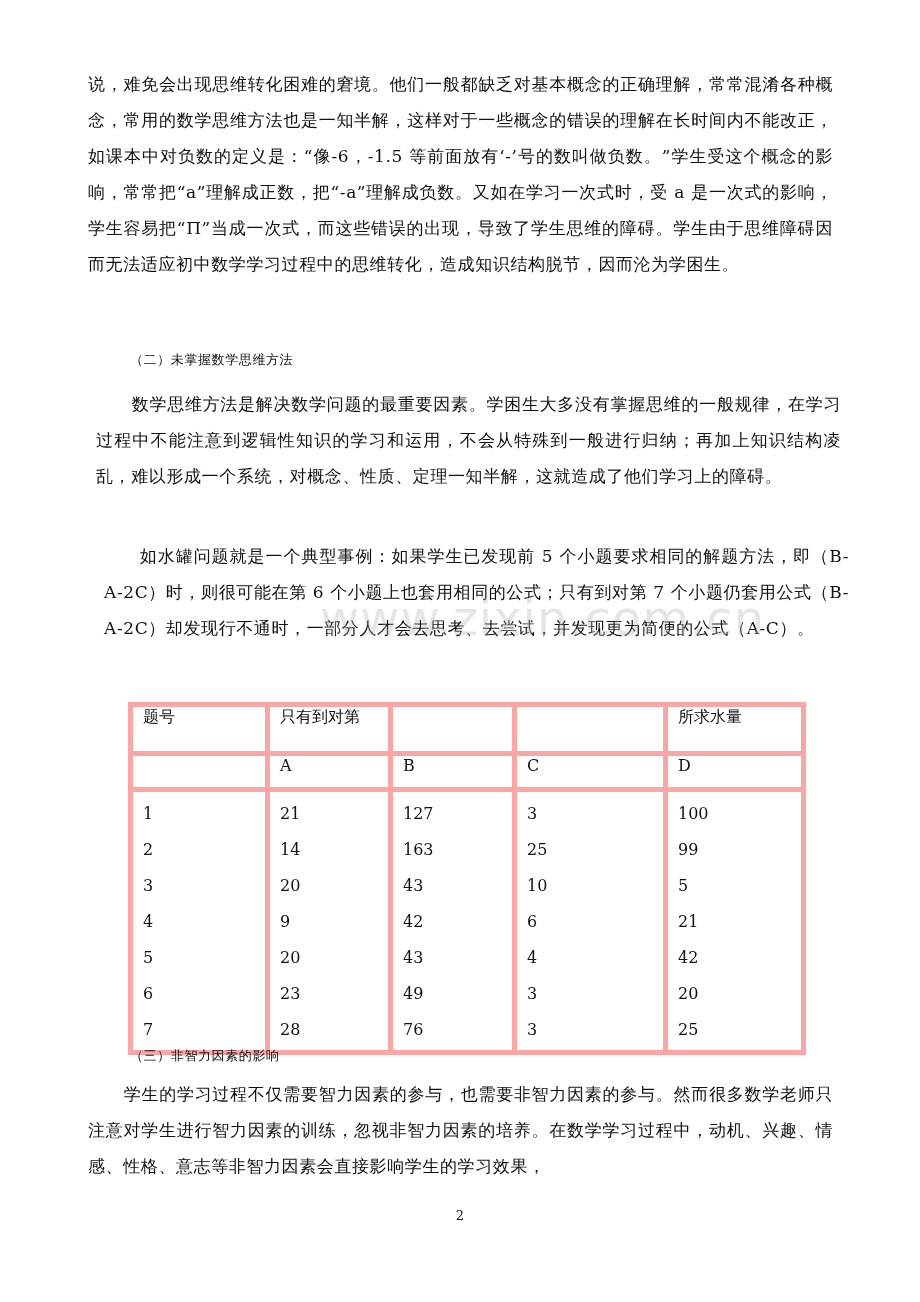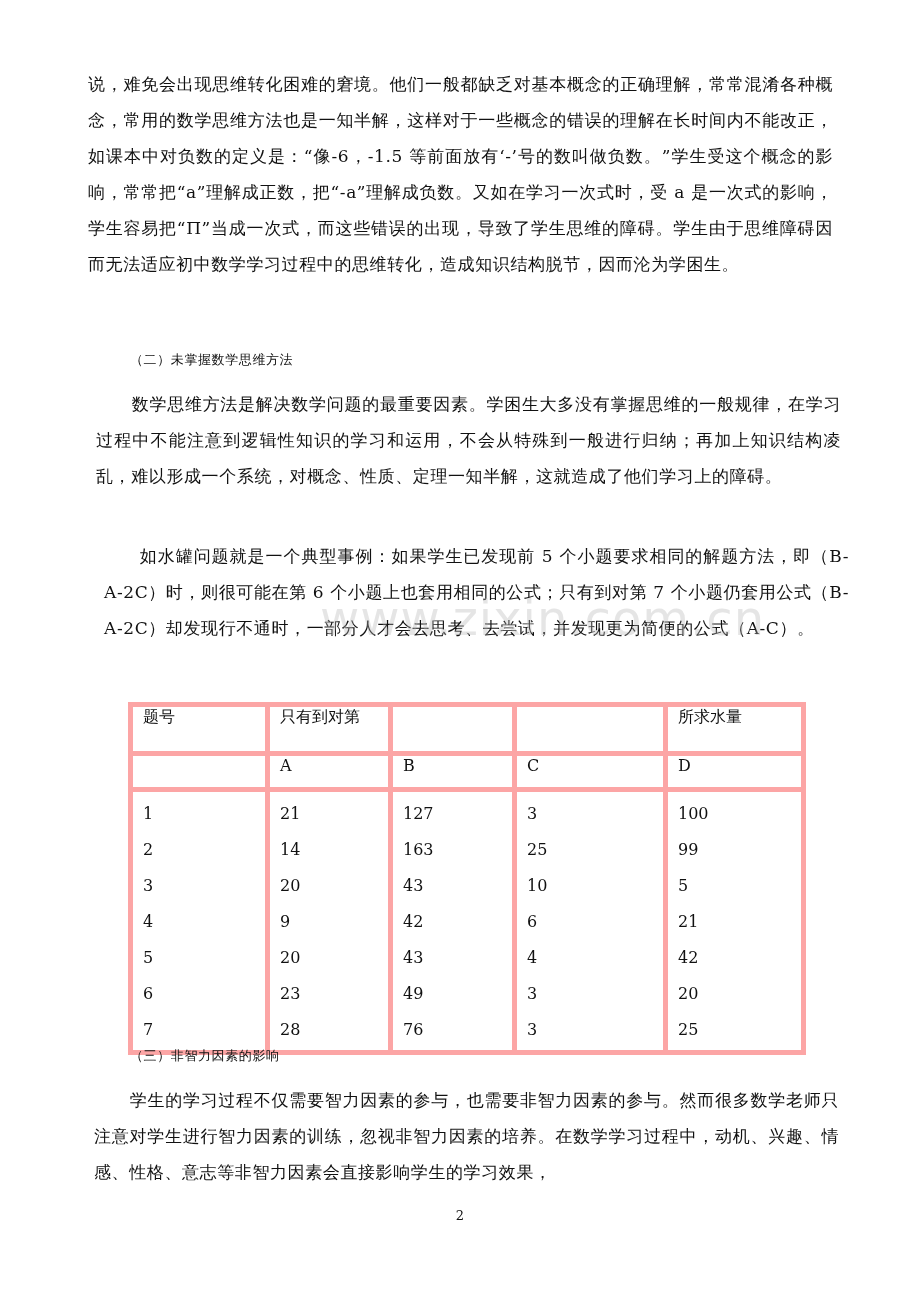--- a/index.html
+++ b/index.html
@@ -154,17 +154,17 @@
         <div>42</div>
         <div>20</div>
         <div>25</div>
       </td>
     </tr>
   </tbody>
     </table>
 
   <div class="heading" style="top:1038px;">（三）非智力因素的影响</div>
 
-  <p class="para indent" style="top:1076px; margin:6px;">学生的学习过程不仅需要智力因素的参与，也需要非智力因素的参与。然而很多数学老师只注意对学生进行智力因素的训练，忽视非智力因素的培养。在数学学习过程中，动机、兴趣、情感、性格、意志等非智力因素会直接影响学生的学习效果，</p>
+  <p class="para indent" style="top:1076px; margin:0;">学生的学习过程不仅需要智力因素的参与，也需要非智力因素的参与。然而很多数学老师只注意对学生进行智力因素的训练，忽视非智力因素的培养。在数学学习过程中，动机、兴趣、情感、性格、意志等非智力因素会直接影响学生的学习效果，</p>
 
   <div class="page-number">2</div>
 
 </div>
 
 </body></html>

